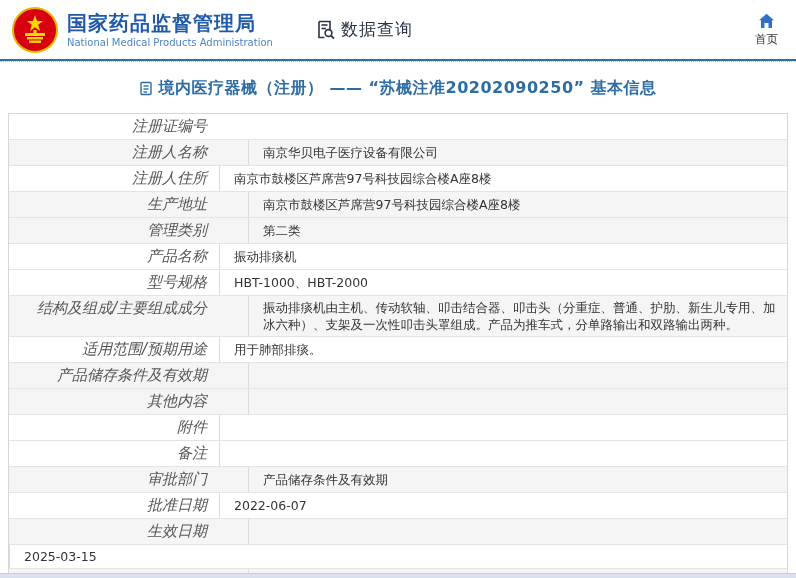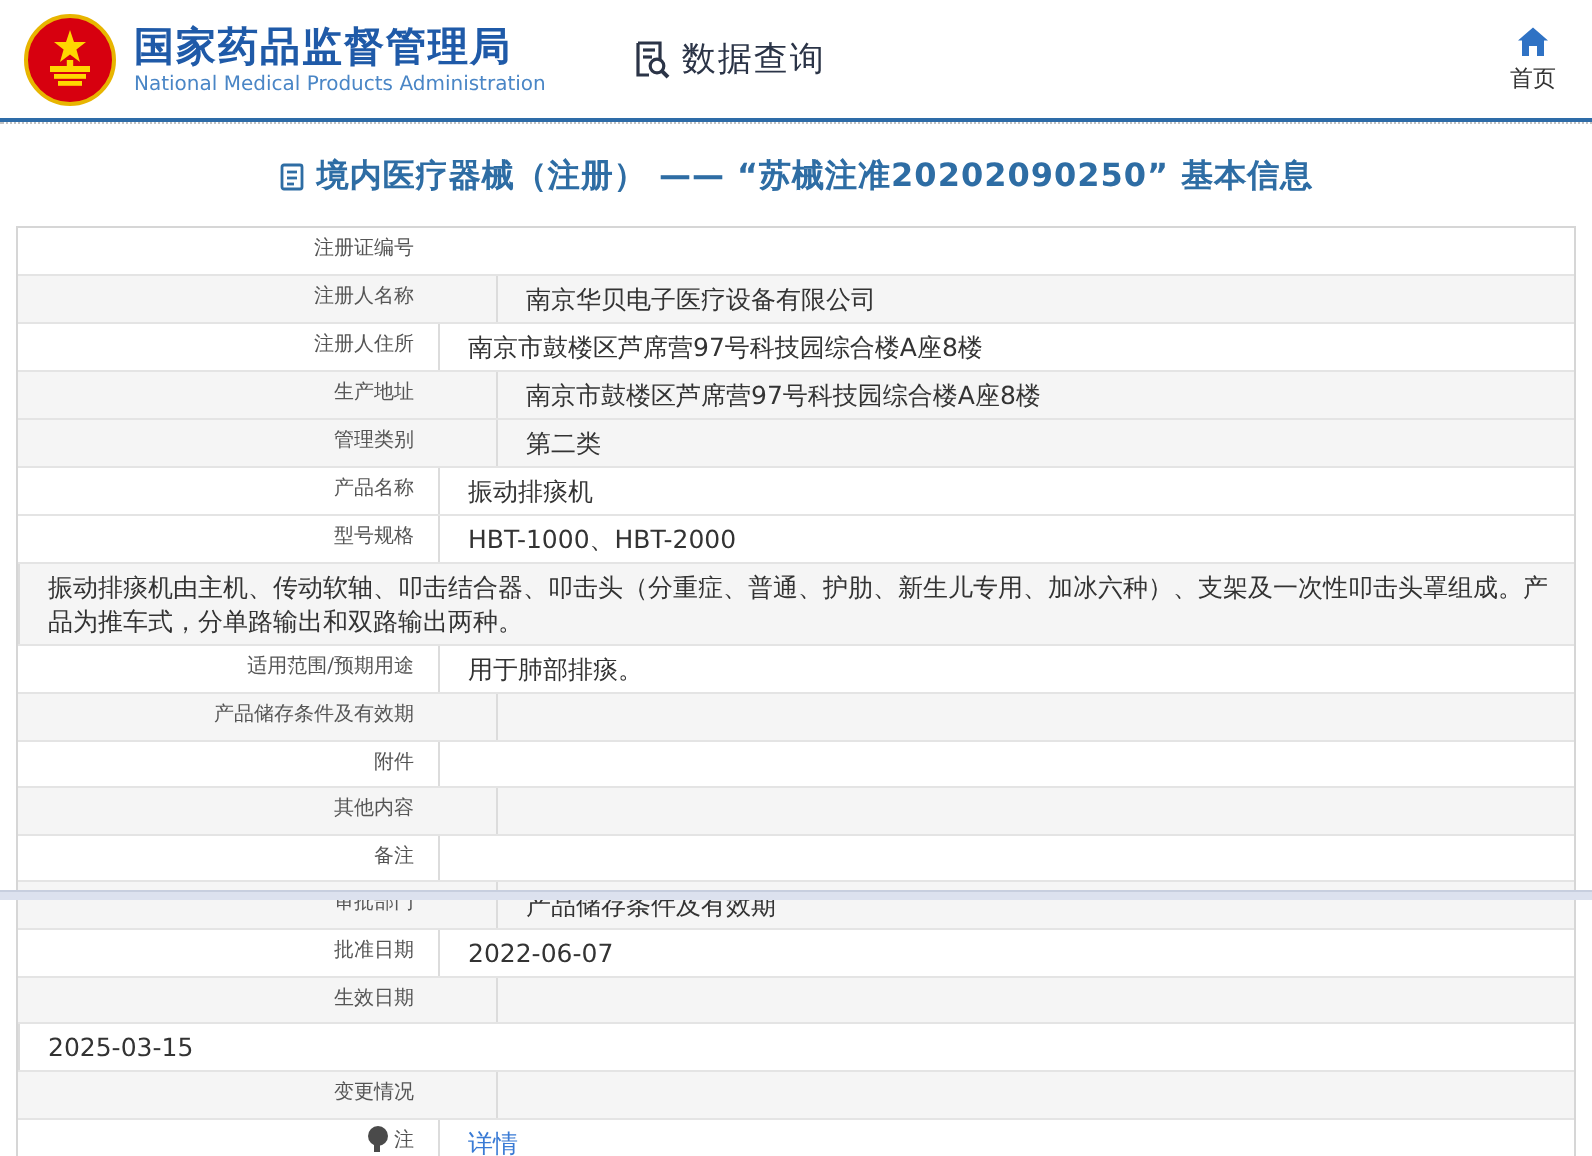--- a/index.html
+++ b/index.html
@@ -1,21 +1,21 @@
 <!DOCTYPE html>
 <html><head>
 <meta charset="utf-8">
 <style>
   * { margin:0; padding:0; box-sizing:border-box; }
   html,body { width:796px; height:578px; }
   body {
     font-family: "DejaVu Sans", "Liberation Sans", sans-serif;
     background:#ffffff; color:#333; overflow:hidden;
   }
-  .page { width:796px; height:450px; position:relative; background:#fff; }
+  .page { width:796px; height:578px; position:relative; background:#fff; }
 
   
   header {
     height:61px; display:flex; align-items:center;
     padding:0 18px 0 12px;
     border-bottom:2px solid #2e6ca8;
     background:#fff;
   }
   .brand { display:flex; align-items:center; }
   .emblem { width:46px; height:46px; flex:0 0 auto; }
@@ -47,23 +47,24 @@
 
   
   .info-table {
     margin:0 8px; border:1px solid #d6d6d6; background:#fff;
   }
   .trow { display:flex; align-items:center; min-height:23.4px; background:#fff; }
   .trow + .trow { border-top:1px solid #e4e4e4; }
   .trow.alt { background:#f5f5f5;gap:29px; }
   .tlabel {
     width:210px; flex:0 0 210px; text-align:right;
-    padding:3px 12px 3px 4px; font-size:10px; color:#555;
+    padding:3px 12px 3px 4px; font-size:15px; color:#555;
     display:flex; justify-content:flex-end; align-items:flex-start; gap:3px;
     align-self:stretch;
+    font-style:italic;
   }
   .tvalue {
     flex:1; border-left:1px solid #dcdcdc; padding:3px 10px 3px 14px;
     font-size:12.5px; color:#333; line-height:17px;
     align-self:stretch; display:flex; align-items:center;
   }
   a.link { color:#3a7bd5; text-decoration:none; cursor:pointer; }
   .note-ico {
     width:10px; height:10px; background:#4a4a4a; border-radius:50%;
     position:relative; display:inline-block; flex:0 0 auto;
@@ -184,51 +185,54 @@
       </div>
       <div class="trow">
         <div class="tlabel">
           <span>型号规格</span>
         </div>
         <div class="tvalue">
           <span>HBT-1000、HBT-2000</span>
         </div>
       </div>
       <div class="trow alt">
+        <div class="tlabel">
+          <span>结构及组成/主要组成成分</span>
+        </div>
         <div class="tvalue">
           <span>振动排痰机由主机、传动软轴、叩击结合器、叩击头（分重症、普通、护肋、新生儿专用、加冰六种）、支架及一次性叩击头罩组成。产品为推车式，分单路输出和双路输出两种。</span>
         </div>
       </div>
       <div class="trow">
         <div class="tlabel">
           <span>适用范围/预期用途</span>
         </div>
         <div class="tvalue">
           <span>用于肺部排痰。</span>
         </div>
       </div>
       <div class="trow alt">
         <div class="tlabel">
           <span>产品储存条件及有效期</span>
         </div>
         <div class="tvalue">
           <span></span>
         </div>
       </div>
+      <div class="trow alt">
+        <div class="tlabel">
+          <span>其他内容</span>
+        </div>
+        <div class="tvalue">
+          <span></span>
+        </div>
+      </div>
       <div class="trow">
         <div class="tlabel">
           <span>附件</span>
-        </div>
-        <div class="tvalue">
-          <span></span>
-        </div>
-      </div>
-      <div class="trow alt">
-        <div class="tlabel">
-          <span>其他内容</span>
         </div>
         <div class="tvalue">
           <span></span>
         </div>
       </div>
       <div class="trow">
         <div class="tlabel">
           <span>备注</span>
         </div>
         <div class="tvalue">

